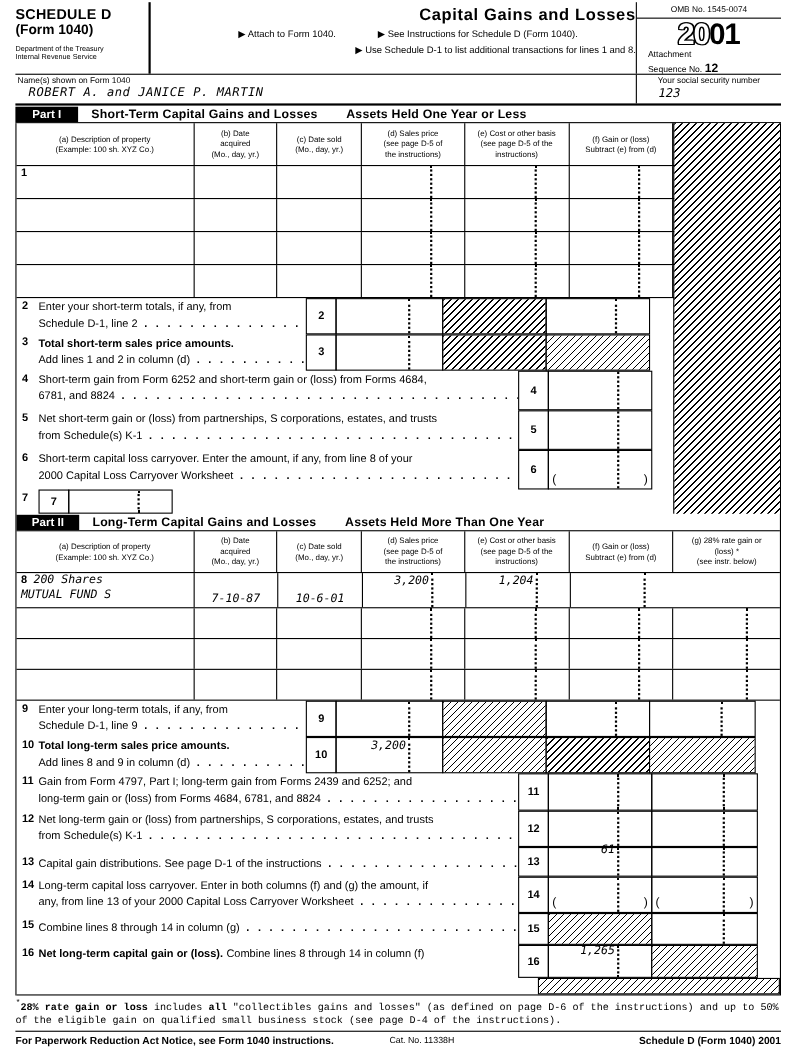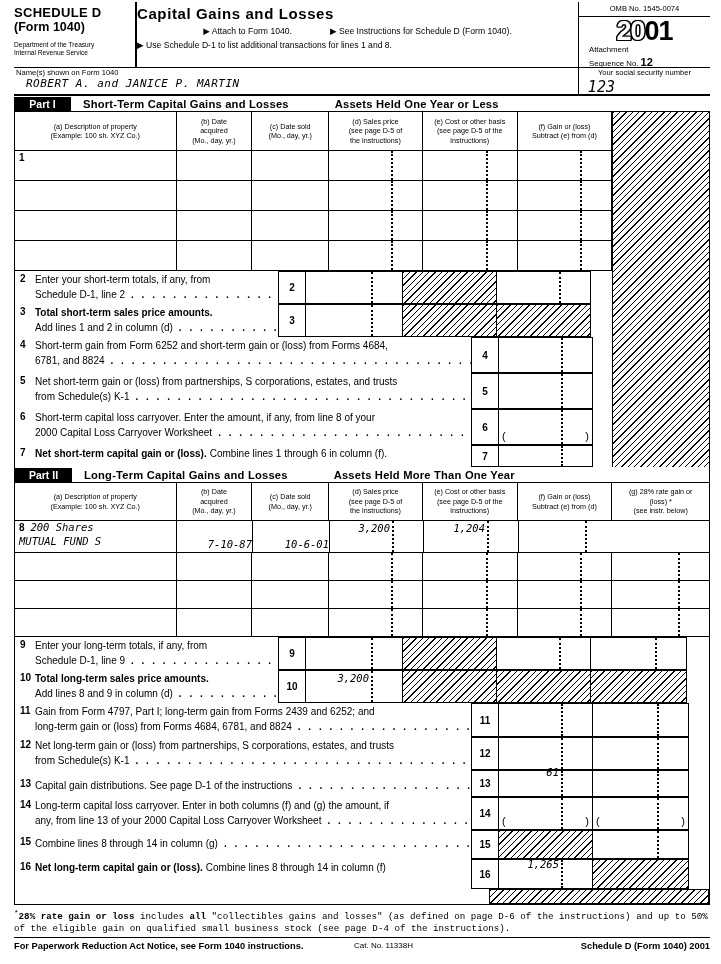--- a/index.html
+++ b/index.html
@@ -5,64 +5,64 @@
   * { box-sizing: border-box; }
   body { margin:0; background:#e8e8e8; font-family:"Liberation Sans", sans-serif; color:#000; }
   .form { width:721px; height:964px; background:#fff; margin:0 auto; padding:2px 11px 0 14px; position:relative; }
 
   
   .hdr { display:flex; height:66px; border-bottom:1px solid #000; }
   .hdr-left { width:123px; border-right:2px solid #000; padding-top:3px; }
   .h-sched { font-size:13px; font-weight:bold; letter-spacing:.3px; }
   .h-form  { font-size:12.5px; font-weight:bold; margin-bottom:7px; }
   .h-dept  { font-size:6.6px; line-height:1.25; }
-  .hdr-center { flex:1; text-align:left; padding-top:3px; }
+  .hdr-center { flex:1; text-align:right; padding-top:3px;padding-left:27px; }
   .h-title { font-size:15px; font-weight:bold; letter-spacing:.6px; margin-bottom:4px; }
   .h-bul { font-size:8.6px; margin-bottom:4px; display:flex; justify-content:center; gap:38px; }
   .h-bul3 { font-size:8.6px; }
   .hdr-right { width:132px; border-left:1.5px solid #000; display:flex; flex-direction:column; }
   .omb { font-size:7.6px; text-align:center; border-bottom:1px solid #000; padding:2px 0 3px; }
   .year { font-size:27px; font-weight:bold; text-align:center; line-height:1.05; letter-spacing:-1px; }
   .year .outline { color:#fff; text-shadow:-1.2px -1.2px 0 #000,1.2px -1.2px 0 #000,-1.2px 1.2px 0 #000,1.2px 1.2px 0 #000,0 -1.2px 0 #000,0 1.2px 0 #000,-1.2px 0 0 #000,1.2px 0 0 #000; }
   .attach { font-size:7.8px; padding-left:10px; line-height:1.3; }
   .attach .no { font-size:11px; font-weight:bold; }
 
   
   .name-row { display:flex; height:28px; border-bottom:2.5px solid #000; }
   .nr-left { flex:1; padding-left:2px; }
   .tiny-label { font-size:7.6px; }
   .entry { font-family:"DejaVu Sans Mono", monospace;font-style:italic; }
   .nr-name { font-size:11px; padding-left:10px; letter-spacing:.5px; }
   .nr-right { width:132px; border-left:1.5px solid #000; text-align:center; }
-  .ssn { display:flex; justify-content:center; font-size:15px; margin-top:1px; }
+  .ssn { display:flex; justify-content:center; font-size:11px; margin-top:1px; }
   .ssn span { padding:0 7px; }
   .ssn .sep { border-left:2.2px dotted #000;margin-top:44px; }
 
   
   .part-bar { display:flex; align-items:center; height:16px; border-bottom:1.5px solid #000; }
   .part-label { background:#000; color:#fff; font-weight:bold; font-size:10.5px; width:57px; text-align:center; height:14px; line-height:14px; margin-right:12px; }
   .part-title { font-weight:bold; font-size:11.2px; margin-right:26px; letter-spacing:.2px; }
-  .part-sub { font-weight:bold; font-size:11.2px; letter-spacing:.2px;margin-left:20px; }
+  .part-sub { font-weight:bold; font-size:11.2px; letter-spacing:.2px; }
 
   .tablewrap { border-left:1px solid #000; border-right:1px solid #000; }
 
   
   .thead { display:flex; height:39px; border-bottom:1px solid #000; }
   .th { border-right:1px solid #000; font-size:7.2px; text-align:center; display:flex; align-items:center; justify-content:center; white-space:pre-line; line-height:1.3; }
   .th:last-child { border-right:none; }
   .trow { display:flex; height:30px; border-bottom:1px solid #000; }
   .td { border-right:1px solid #000; position:relative; }
   .td:last-child { border-right:none; }
   .w-a{width:162px}.w-b{width:76px}.w-c{width:77px}.w-d{width:94px}.w-e{width:95px}.w-f{width:95px}.w-g{width:97px}
   .cents { position:absolute; top:0; bottom:0; right:29px; border-left:2px dotted #000; }
   .hatch { background:repeating-linear-gradient(135deg,#000 0px,#000 1px,#fff 1px,#fff 4.5px); }
   .rowno { font-size:10px; font-weight:bold; padding:1px 0 0 4px; }
   .desc-line { font-size:10.5px; padding-left:4px; line-height:1.25; }
   .cell-val { position:absolute; right:33px; bottom:18px; font-size:10.5px; }
-  .cell-date { position:absolute; bottom:2px; left:0; right:0; text-align:right; font-size:10.5px; }
+  .cell-date { position:absolute; bottom:2px; left:0; right:0; text-align:center; font-size:10.5px; }
 
   
   .linerow { display:flex; }
   .lr-no { width:20px; font-weight:bold; font-size:10px; text-align:left; padding:2px 0 0 5px; }
   .lr-text { font-size:10px; line-height:1.5; padding-top:1px; }
   .lr-text.wA { width:243px; }
   .lr-text.wB { width:436px; }
   .tline { display:flex; }
   .tline .b { font-weight:bold; padding-right:3px; }
   .dots { flex:1; overflow:hidden; white-space:nowrap; word-spacing:5px; padding-left:6px; font-weight:bold; }
@@ -319,26 +319,20 @@
         <div class="bx fw">
           <span class="paren-l">(</span>
           <div class="cents"></div>
           <span class="paren-r">)</span>
         </div>
         <div class="gspacer"></div>
       </div>
 
       <div class="linerow" style="height:22px">
         <div class="lr-no">7</div>
-        <div class="lr-text wB">
-          <div class="tline">
-              <span class="b">Net short-term capital gain or (loss).</span>
-              <span>Combine lines 1 through 6 in column (f).</span>
-            </div>
-        </div>
         <div class="numbox">7</div>
         <div class="bx fw">
             <div class="cents"></div>
           </div>
         <div class="gspacer"></div>
       </div>
     </div>
 
     <div class="part-bar">
       <div class="part-label">Part II</div>

